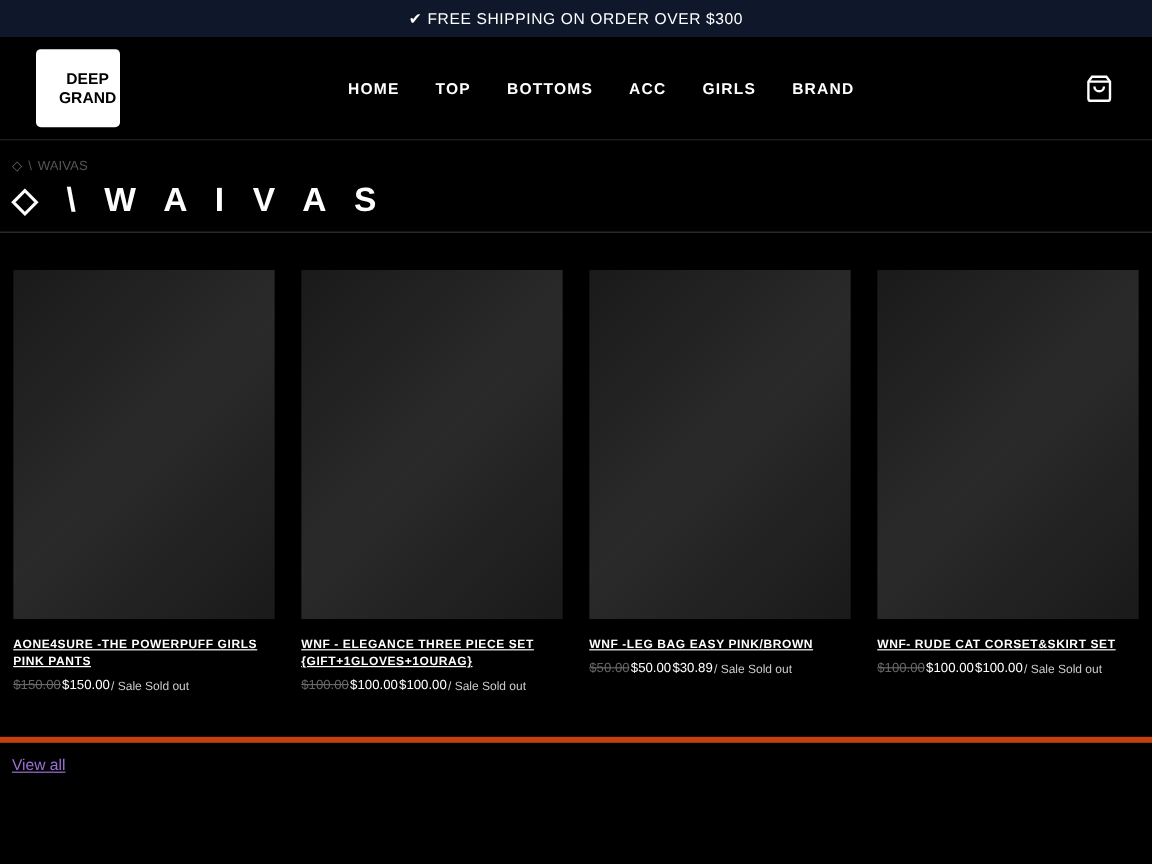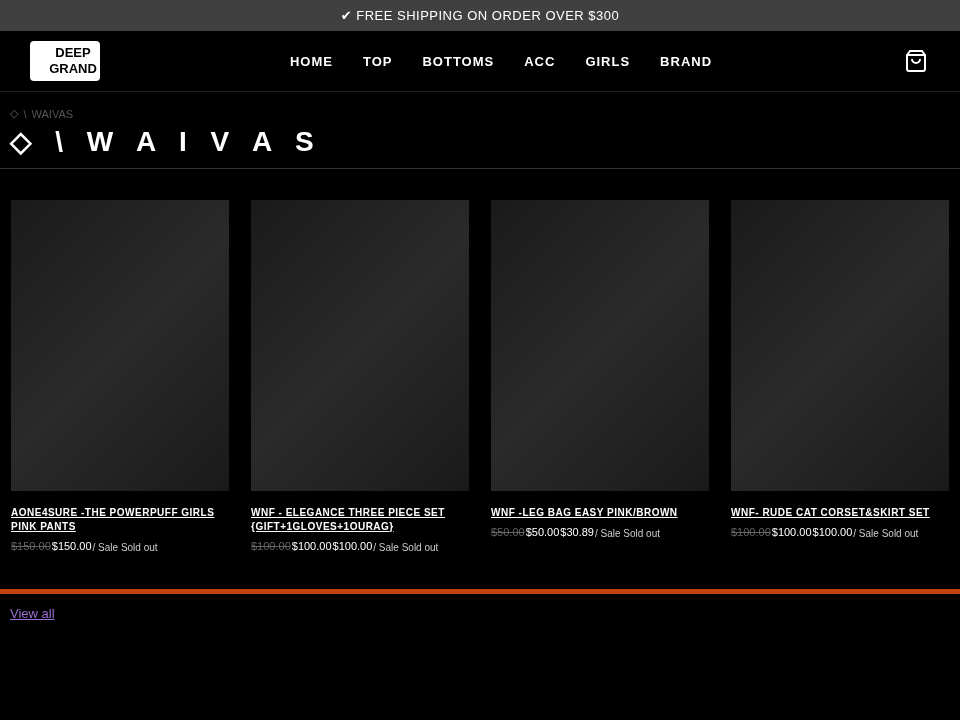--- a/index.html
+++ b/index.html
@@ -7,21 +7,21 @@
       background-color: #000;
       color: #fff;
       font-family: Arial, sans-serif;
       width: 960px;
       min-height: 720px;
       overflow-x: hidden;
     }
 
     
     .top-banner {
-      background-color: #404040;
+      background-color: #0f172a;
       text-align: center;
       padding: 8px;
       font-size: 13px;
       color: #fff;
       letter-spacing: 0.5px;
     }
 
     
     .header {
       display: flex;
@@ -30,21 +30,21 @@
       padding: 10px 30px;
       background: #000;
       border-bottom: 1px solid #222;
     }
     .logo-area {
       display: flex;
       align-items: center;
     }
     .logo-box {
       width: 70px;
-      height: 40px;
+      height: 65px;
       background: #fff;
       display: flex;
       align-items: center;
       justify-content: center;
       border-radius: 4px;
       padding-left: 16px;
     }
     .logo-text-inner {
       font-weight: 900;
       font-size: 13px;

